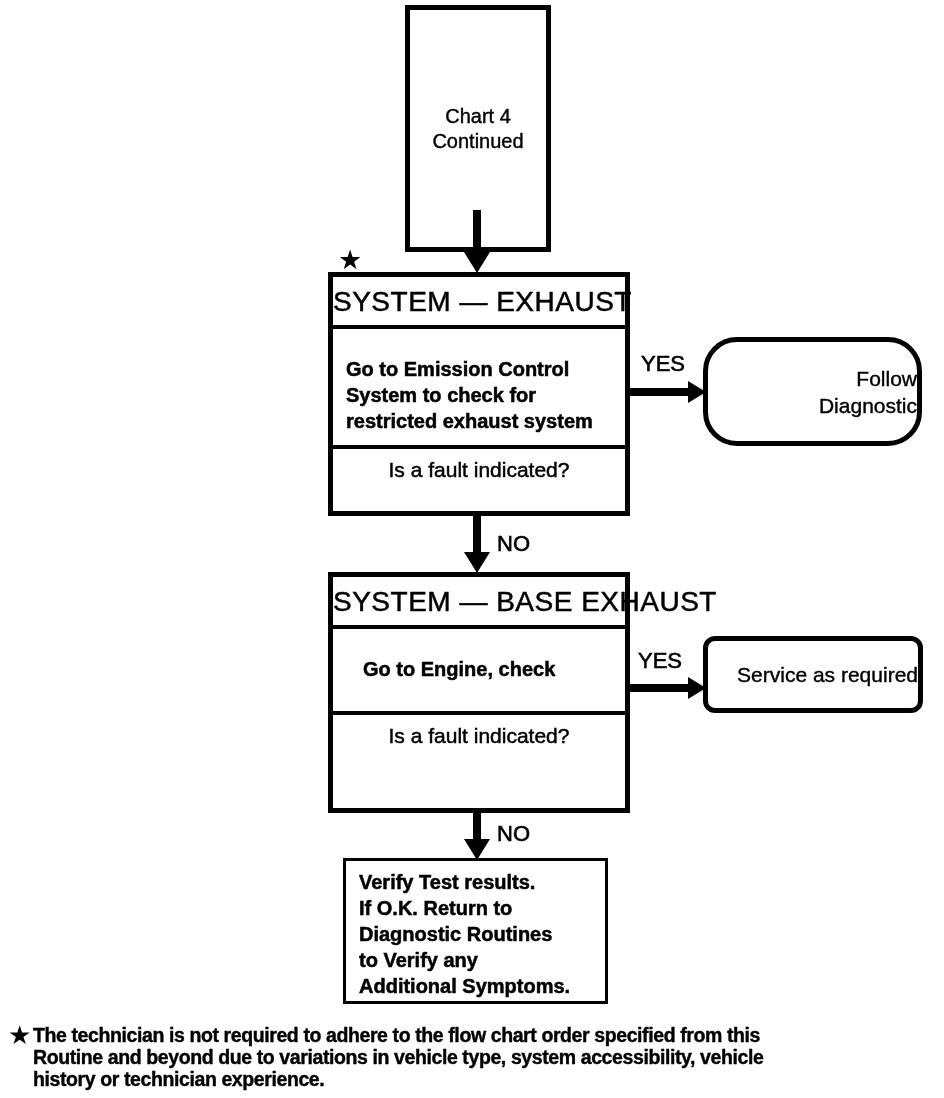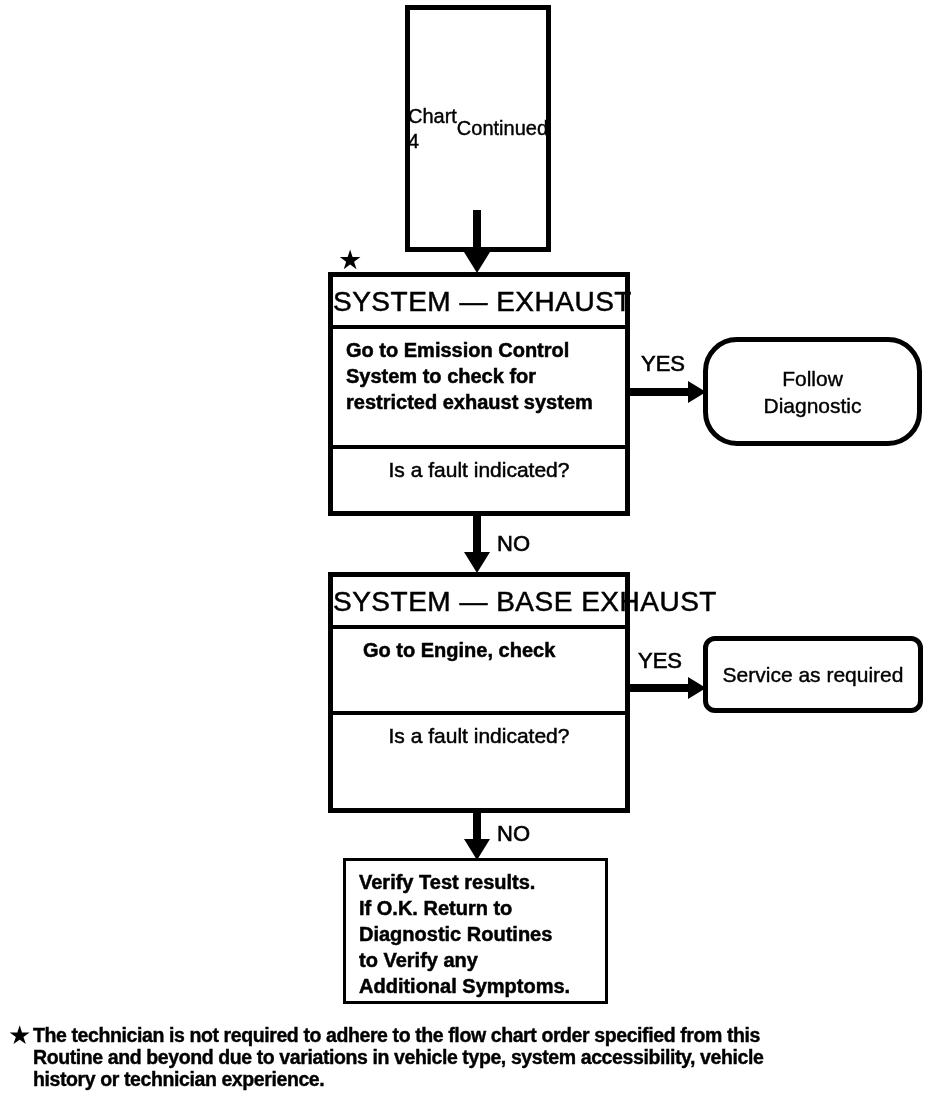--- a/index.html
+++ b/index.html
@@ -4,38 +4,38 @@
 <style>
   html,body{margin:0;padding:0;background:#ffffff;}
   .canvas{
     position:relative;width:944px;height:1098px;background:#ffffff;
     font-family:"Liberation Sans", sans-serif;color:#000;overflow:hidden;
   }
   
   .box{position:absolute;border:5px solid #000;background:#fff;box-sizing:border-box;}
   .start-box{
     left:405px;top:5px;width:146px;height:247px;
-    display:flex;justify-content:center;align-items:center;
+    display:flex;flex-direction:column;justify-content:center;align-items:center;
     font-size:20px;line-height:25px;-webkit-text-stroke:0.4px #000;
   }
   .step-box{left:328px;width:302px;display:flex;flex-direction:column;}
   .step-header{
     height:48px;line-height:50px;text-align:center;border-bottom:4px solid #000;
     font-size:28px;letter-spacing:0.5px;-webkit-text-stroke:0.5px #000;white-space:nowrap;
   }
   .step-body{
     border-bottom:4px solid #000;font-weight:bold;font-size:20px;line-height:26px;
-    padding-top:8px;box-sizing:border-box;-webkit-text-stroke:0.5px #000;
+    padding-top:27px;box-sizing:border-box;-webkit-text-stroke:0.5px #000;
   }
   .step-question{
     flex:1;text-align:center;padding-top:9px;font-size:21px;-webkit-text-stroke:0.5px #000;
   }
   .terminal{
     position:absolute;border:5px solid #000;border-radius:34px;background:#fff;box-sizing:border-box;
-    display:flex;flex-direction:column;justify-content:center;align-items:center;
+    display:flex;flex-direction:column;justify-content:center;align-items:flex-end;
     font-size:21px;line-height:27px;-webkit-text-stroke:0.4px #000;
   }
   .end-box{
     left:343px;top:858px;width:265px;height:146px;border:3px solid #000;
     font-weight:bold;font-size:20px;line-height:26px;padding:8px 0 0 13px;
     -webkit-text-stroke:0.5px #000;
   }
   
   .vshaft{position:absolute;width:8px;background:#000;}
   .vhead{position:absolute;width:0;height:0;border-left:13px solid transparent;

